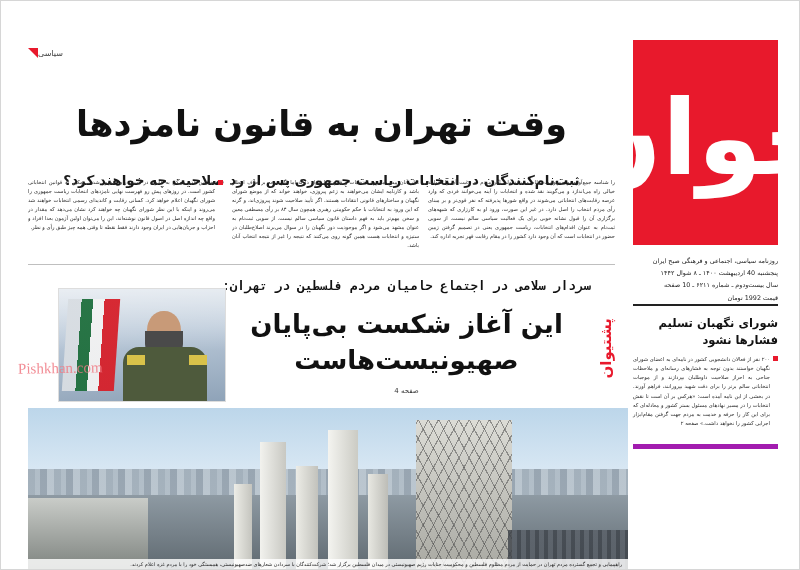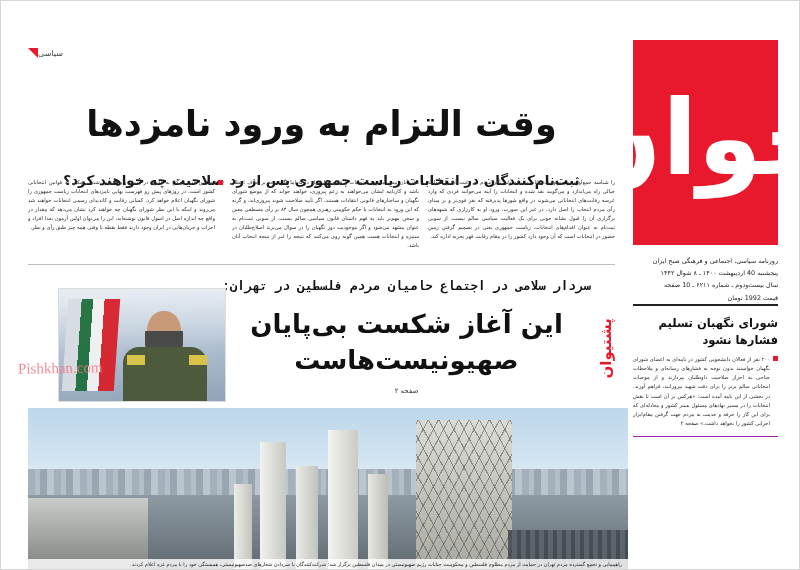--- a/index.html
+++ b/index.html
@@ -138,22 +138,22 @@
   }
   .masthead-caption {
     text-align: right;
     font-size: 6.4px;
     line-height: 1.9;
     color: #222;
     padding-bottom: 0;
     border-bottom: 2px solid #222;
   }
   .sb-item {
-    padding: 9px 0 8px 0;
-    border-bottom: 1px solid #a21caf;
+    padding: 9px 0 16px 0;
+    border-bottom: 5px solid #a21caf;
   }
   .sb-title {
     font-size: 11.5px;
     font-weight: bold;
     line-height: 1.5;
     color: #111;
     text-align: right;
   }
   .sb-body {
     margin-top: 6px;
@@ -399,21 +399,21 @@
   <div class="masthead">
     <span class="logo-text">جوان</span>
   </div>
 
   <div class="section-tag">
     <span class="tag-label">سیاسی</span>
     <span class="tag-mark"></span>
   </div>
 
   <div class="headline-zone">
-    <h1 class="headline">وقت التزام به ورود نامزدها</h1>
+    <h1 class="headline">وقت تهران به قانون نامزدها</h1>
     <div class="subheadline">ثبت‌نام‌کنندگان در انتخابات ریاست جمهوری پس از رد صلاحیت چه خواهند کرد؟</div>
   </div>
 
   <div class="lead-columns">
     <div class="lead-col">
       <span>را شناسه جمع‌آوری و جمهوریت نظام می‌داند ولی اگر مردم به رغبت آن را بخوانند خیالی راه می‌اندازد و می‌گویند نقد شده و انتخابات را آینه می‌خوانند فردی که وارد عرصه رقابت‌های انتخاباتی می‌شوند در واقع شورها پذیرفته که نفر قوی‌تر و بر مبنای رأی مردم انتخاب را اصل دارد. در غیر این صورت، ورود او به کارزاری که شبهه‌های برگزاری آن را قبول نشانه خوبی برای یک فعالیت سیاسی سالم نیست. از سویی ثبت‌نام به عنوان اقدام‌های انتخابات، ریاست جمهوری یعنی در تصمیم گرفتن زمین حضور در انتخابات است که آن وجود دارد کشور را در مقام رقابت قهر تجربه اداره کند.</span>
     </div>
     <div class="lead-col">
       <span>نظر آنان پیش می‌رود، انتخابات و قانون را قبول دارند اما اگر نتیجه بر خلاف انتظار باشد و کارنامه ایشان می‌خواهند به زعم پیروزی، خواهند خواند که از موضع شورای نگهبان و ساختارهای قانونی انتقادات هستند. اگر تأیید صلاحیت شوند پیروزی‌اند، و گرنه که این ورود به انتخابات با حکم حکومتی رهبری همچون سال ۸۴ بر رأی مصطفی معین و سخن مهم‌تر باید به فهم داستان قانون سیاسی سالم نیست. از سویی ثبت‌نام به عنوان مشهد می‌شود و اگر موجودیت دور نگهبان را در سوال می‌برند اصلاح‌طلبان در ستیزه و انتخابات هست همین گونه روی می‌کنند که نتیجه را غیر از نتیجه انتخاب آنان باشد.</span>
     </div>
@@ -423,21 +423,21 @@
     </div>
   </div>
 
   <div class="rule-main"></div>
 
   <div class="sec-zone">
     <div class="vert-tag">پشتیوان</div>
     <div class="sec-kicker">سردار سلامی در اجتماع حامیان مردم فلسطین در تهران:</div>
     <div class="sec-headline">این آغاز شکست
 بی‌پایان صهیونیست‌هاست</div>
-    <div class="sec-more">صفحه ۲</div>
+    <div class="sec-more">صفحه 4</div>
   </div>
 
   <div class="inset-photo">
     <div class="ip-sky"></div>
     <div class="ip-flag"></div>
     <div class="ip-person">
       <div class="ip-head"></div>
       <div class="ip-beard"></div>
       <div class="ip-body"></div>
       <div class="ip-shoulder-l"></div>

